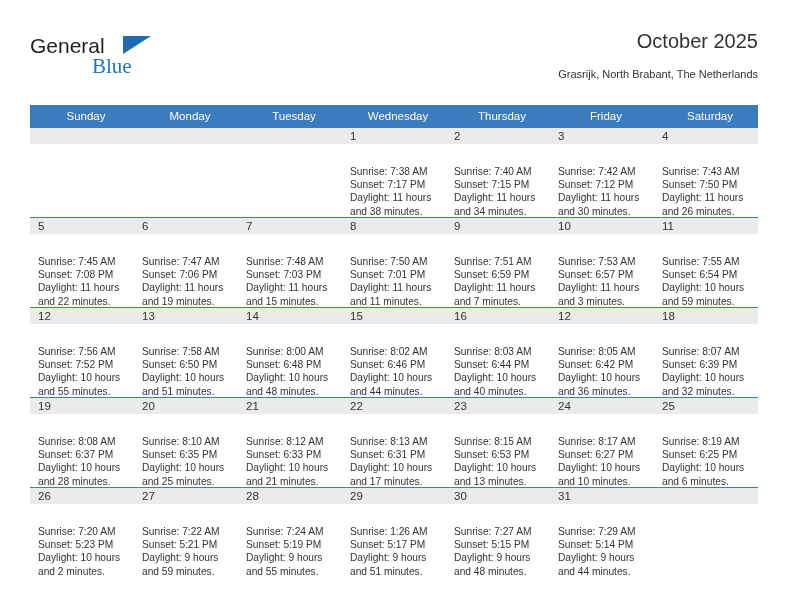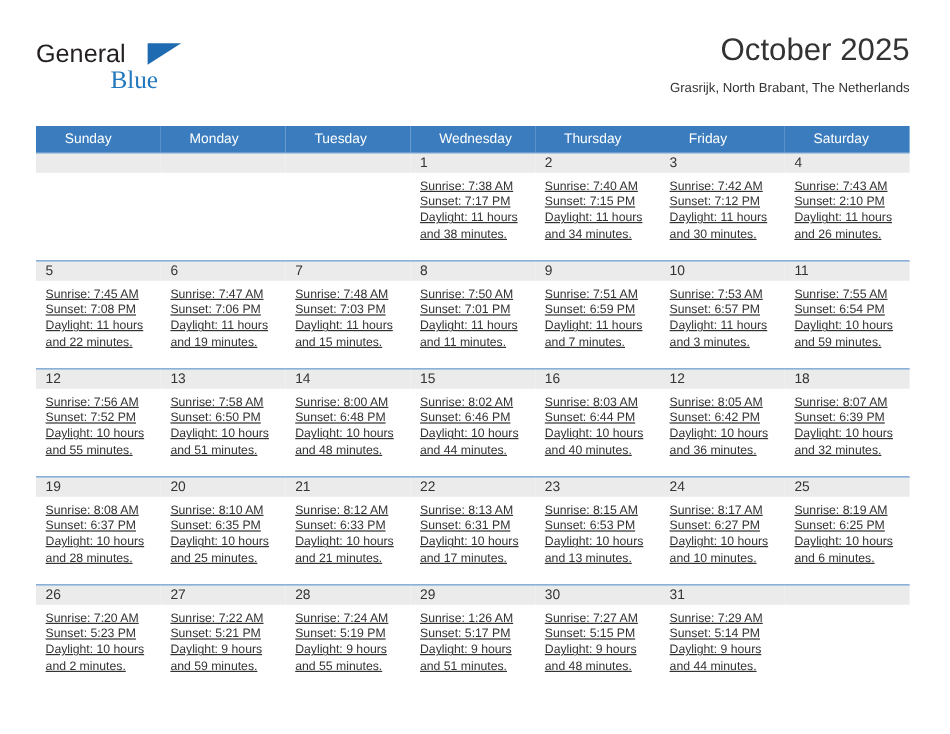--- a/index.html
+++ b/index.html
@@ -62,21 +62,21 @@
     color: #2277bd;
     font-family: Liberation Serif, serif;
   }
   .title-block {
     position: absolute;
     right: 0;
     top: 0;
     text-align: right;
   }
   .cal-title {
-    font-size: 26px;
+    font-size: 20px;
     color: #333333;
     line-height: 30px;
     white-space: nowrap;
   }
   .cal-subtitle {
     font-size: 11px;
     color: #333333;
     line-height: 20px;
     margin-top: 8px;
     white-space: nowrap;
@@ -89,22 +89,22 @@
     top: 105px;
     width: 728px;
     border-collapse: collapse;
     table-layout: fixed;
   }
   .calendar th {
     background: #3a7cbe;
     color: #ffffff;
     font-size: 11.5px;
     font-weight: normal;
-    text-align: left;
-    padding: 5px 0 5px 24px;
+    text-align: center;
+    padding: 5px 0 5px 8px;
     height: 12px;
     border: none;
     margin-top: 48px;
   }
   .calendar td {
     vertical-align: top;
     padding: 0;
     border: none;
     height: 90px;
     width: 104px;
@@ -120,25 +120,24 @@
     height: 16px;
     line-height: 16px;
     padding-left: 8px;
     font-size: 11.5px;
     color: #333333;
   }
   .daynum-bar.empty {
     color: transparent;
   }
   .cell-body {
-    padding: 5px 6px 0 8px;
+    padding: 21px 6px 0 8px;
     font-size: 10.2px;
     line-height: 13.2px;
     color: #333333;
-    text-decoration: underline;
   }
   .cell-body div {
     white-space: nowrap;
   }
   .cell.blank .daynum-bar {
     background: #ebebeb;
   }
 </style>
 </head>
 <body>
@@ -220,21 +219,21 @@
                 <div>Daylight: 11 hours</div>
                 <div>and 30 minutes.</div>
               </div>
             </div>
           </td>
           <td>
             <div class="cell">
               <div class="daynum-bar">4</div>
               <div class="cell-body">
                 <div>Sunrise: 7:43 AM</div>
-                <div>Sunset: 2:10 PM</div>
+                <div>Sunset: 7:50 PM</div>
                 <div>Daylight: 11 hours</div>
                 <div>and 26 minutes.</div>
               </div>
             </div>
           </td>
         </tr>
         <tr>
           <td>
             <div class="cell">
               <div class="daynum-bar">5</div>

